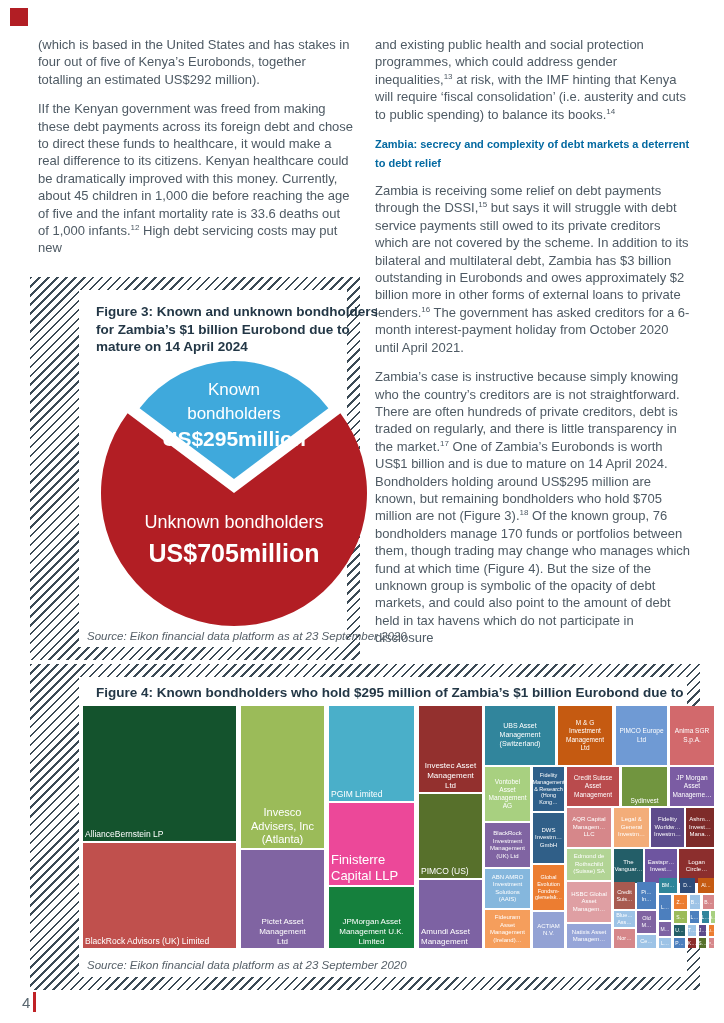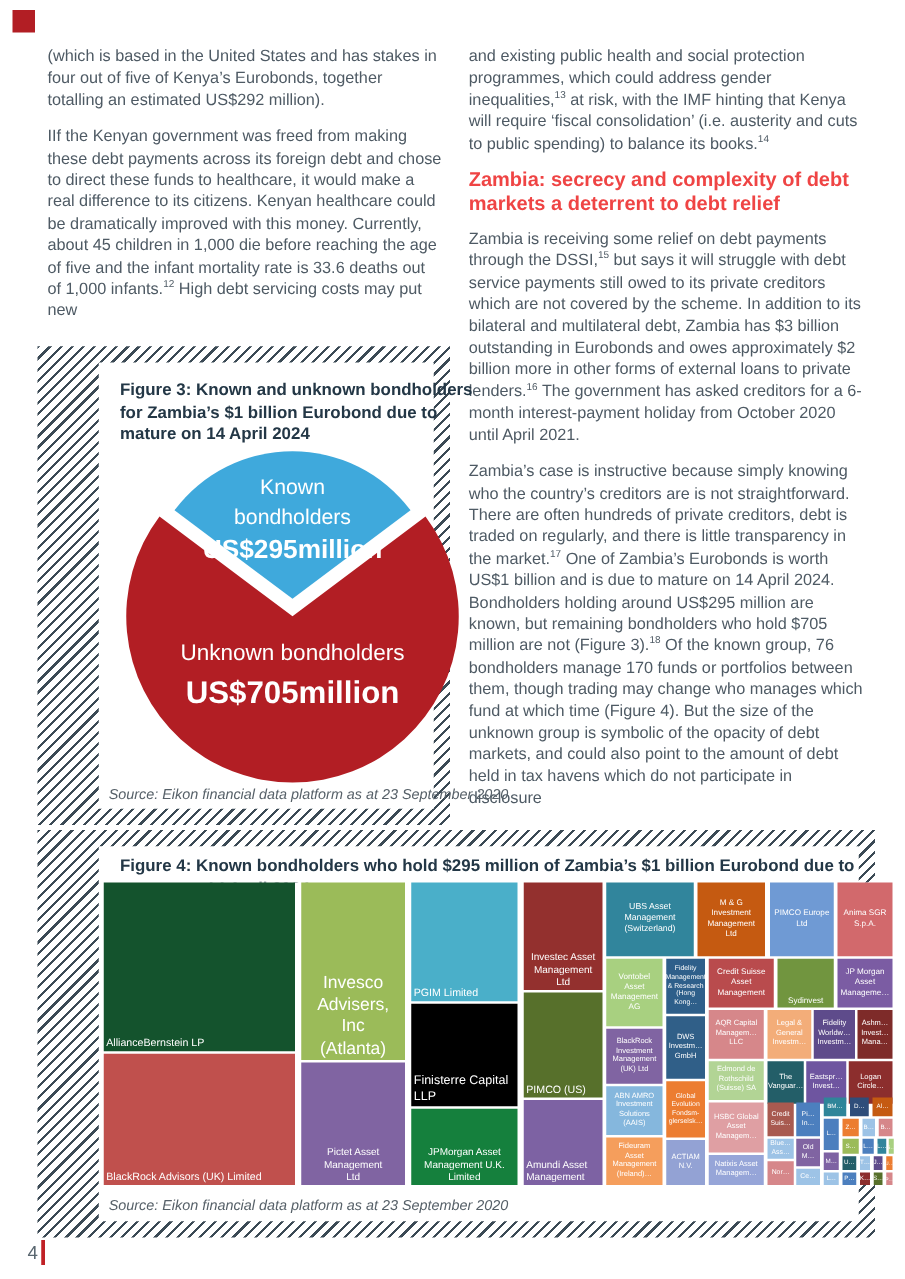--- a/index.html
+++ b/index.html
@@ -19,22 +19,22 @@
     background:#b21e24;
   }
   
   .col{position:absolute;top:36px;font-size:13px;line-height:17.4px;color:#4e5a64;}
   .col-left{left:38px;width:316px;}
   .col-right{left:375px;width:320px;}
   .col p{margin:0 0 12px 0;}
   .col sup{font-size:8px;line-height:0;}
   h2.section-heading{
     margin:4px 0 9px 0;
-    font-size:16px;line-height:19px;
-    color:#ef4444;font-weight:bold;
+    font-size:11px;line-height:19px;
+    color:#0369a1;font-weight:bold;
   }
   
   .hatch-box{
     position:absolute;
     background:repeating-linear-gradient(135deg,#3b4a55 0,#3b4a55 1.8px,#ffffff 1.8px,#ffffff 6.3px);
   }
   .hatch-inner{
     position:absolute;inset:13px;background:#ffffff;margin-left:36px;
   }
   .fig3-box{left:30px;top:277px;width:330px;height:383px;}
@@ -115,26 +115,26 @@
       <div class="fig-source fig3-source">Source: Eikon financial data platform as at 23 September 2020</div>
     </div>
   </div>
 
   <div class="hatch-box fig4-box">
     <div class="hatch-inner">
       <div class="fig-title fig4-title">Figure 4: Known bondholders who hold $295 million of Zambia’s $1 billion Eurobond due to mature on 14 April 2024</div>
       <div class="treemap" id="treemap">
           <div class="tm-cell tm-bl" style="left: 0px; top: 0px; width: 153px; height: 135px; background: #14532d; font-size: 8.5px;">AllianceBernstein LP</div>
           <div class="tm-cell tm-bl" style="left: 0px; top: 137px; width: 153px; height: 105px; background: rgb(192, 80, 77); font-size: 8.5px;">BlackRock Advisors (UK) Limited</div>
-          <div class="tm-cell tm-bc" style="left: 158px; top: 0px; width: 83px; height: 142px; background: rgb(155, 187, 89); font-size: 14px;">Invesco Advisers, Inc
+          <div class="tm-cell tm-bc" style="left: 158px; top: 0px; width: 83px; height: 142px; background: rgb(155, 187, 89); font-size: 11px;">Invesco Advisers, Inc
 (Atlanta)</div>
           <div class="tm-cell tm-bl" style="left: 246px; top: 0px; width: 85px; height: 95px; background: rgb(74, 175, 201); font-size: 8.5px;">PGIM Limited</div>
           <div class="tm-cell tm-bc" style="left: 158px; top: 144px; width: 83px; height: 98px; background: rgb(128, 100, 162); font-size: 8px;">Pictet Asset Management
 Ltd</div>
-          <div class="tm-cell tm-bl" style="left: 246px; top: 97px; width: 85px; height: 82px; background: #000000; font-size: 10px;">Finisterre Capital LLP</div>
+          <div class="tm-cell tm-bl" style="left: 246px; top: 97px; width: 85px; height: 82px; background: #ec4899; font-size: 13px;">Finisterre Capital LLP</div>
           <div class="tm-cell tm-bc" style="left: 246px; top: 181px; width: 85px; height: 61px; background: #15803d; font-size: 8px;">JPMorgan Asset
 Management U.K. Limited</div>
           <div class="tm-cell tm-bc" style="left: 336px; top: 0px; width: 63px; height: 86px; background: rgb(147, 48, 46); font-size: 8px;">Investec Asset
 Management Ltd</div>
           <div class="tm-cell tm-bl" style="left: 336px; top: 88px; width: 63px; height: 84px; background: rgb(87, 112, 43); font-size: 8.5px;">PIMCO (US)</div>
           <div class="tm-cell tm-bl" style="left: 336px; top: 174px; width: 63px; height: 68px; background: rgb(125, 98, 163); font-size: 8px;">Amundi Asset
 Management</div>
           <div class="tm-cell tm-c" style="left: 402px; top: 0px; width: 70px; height: 59px; background: rgb(49, 133, 156); font-size: 7px;">UBS Asset
 Management
 (Switzerland)</div>

